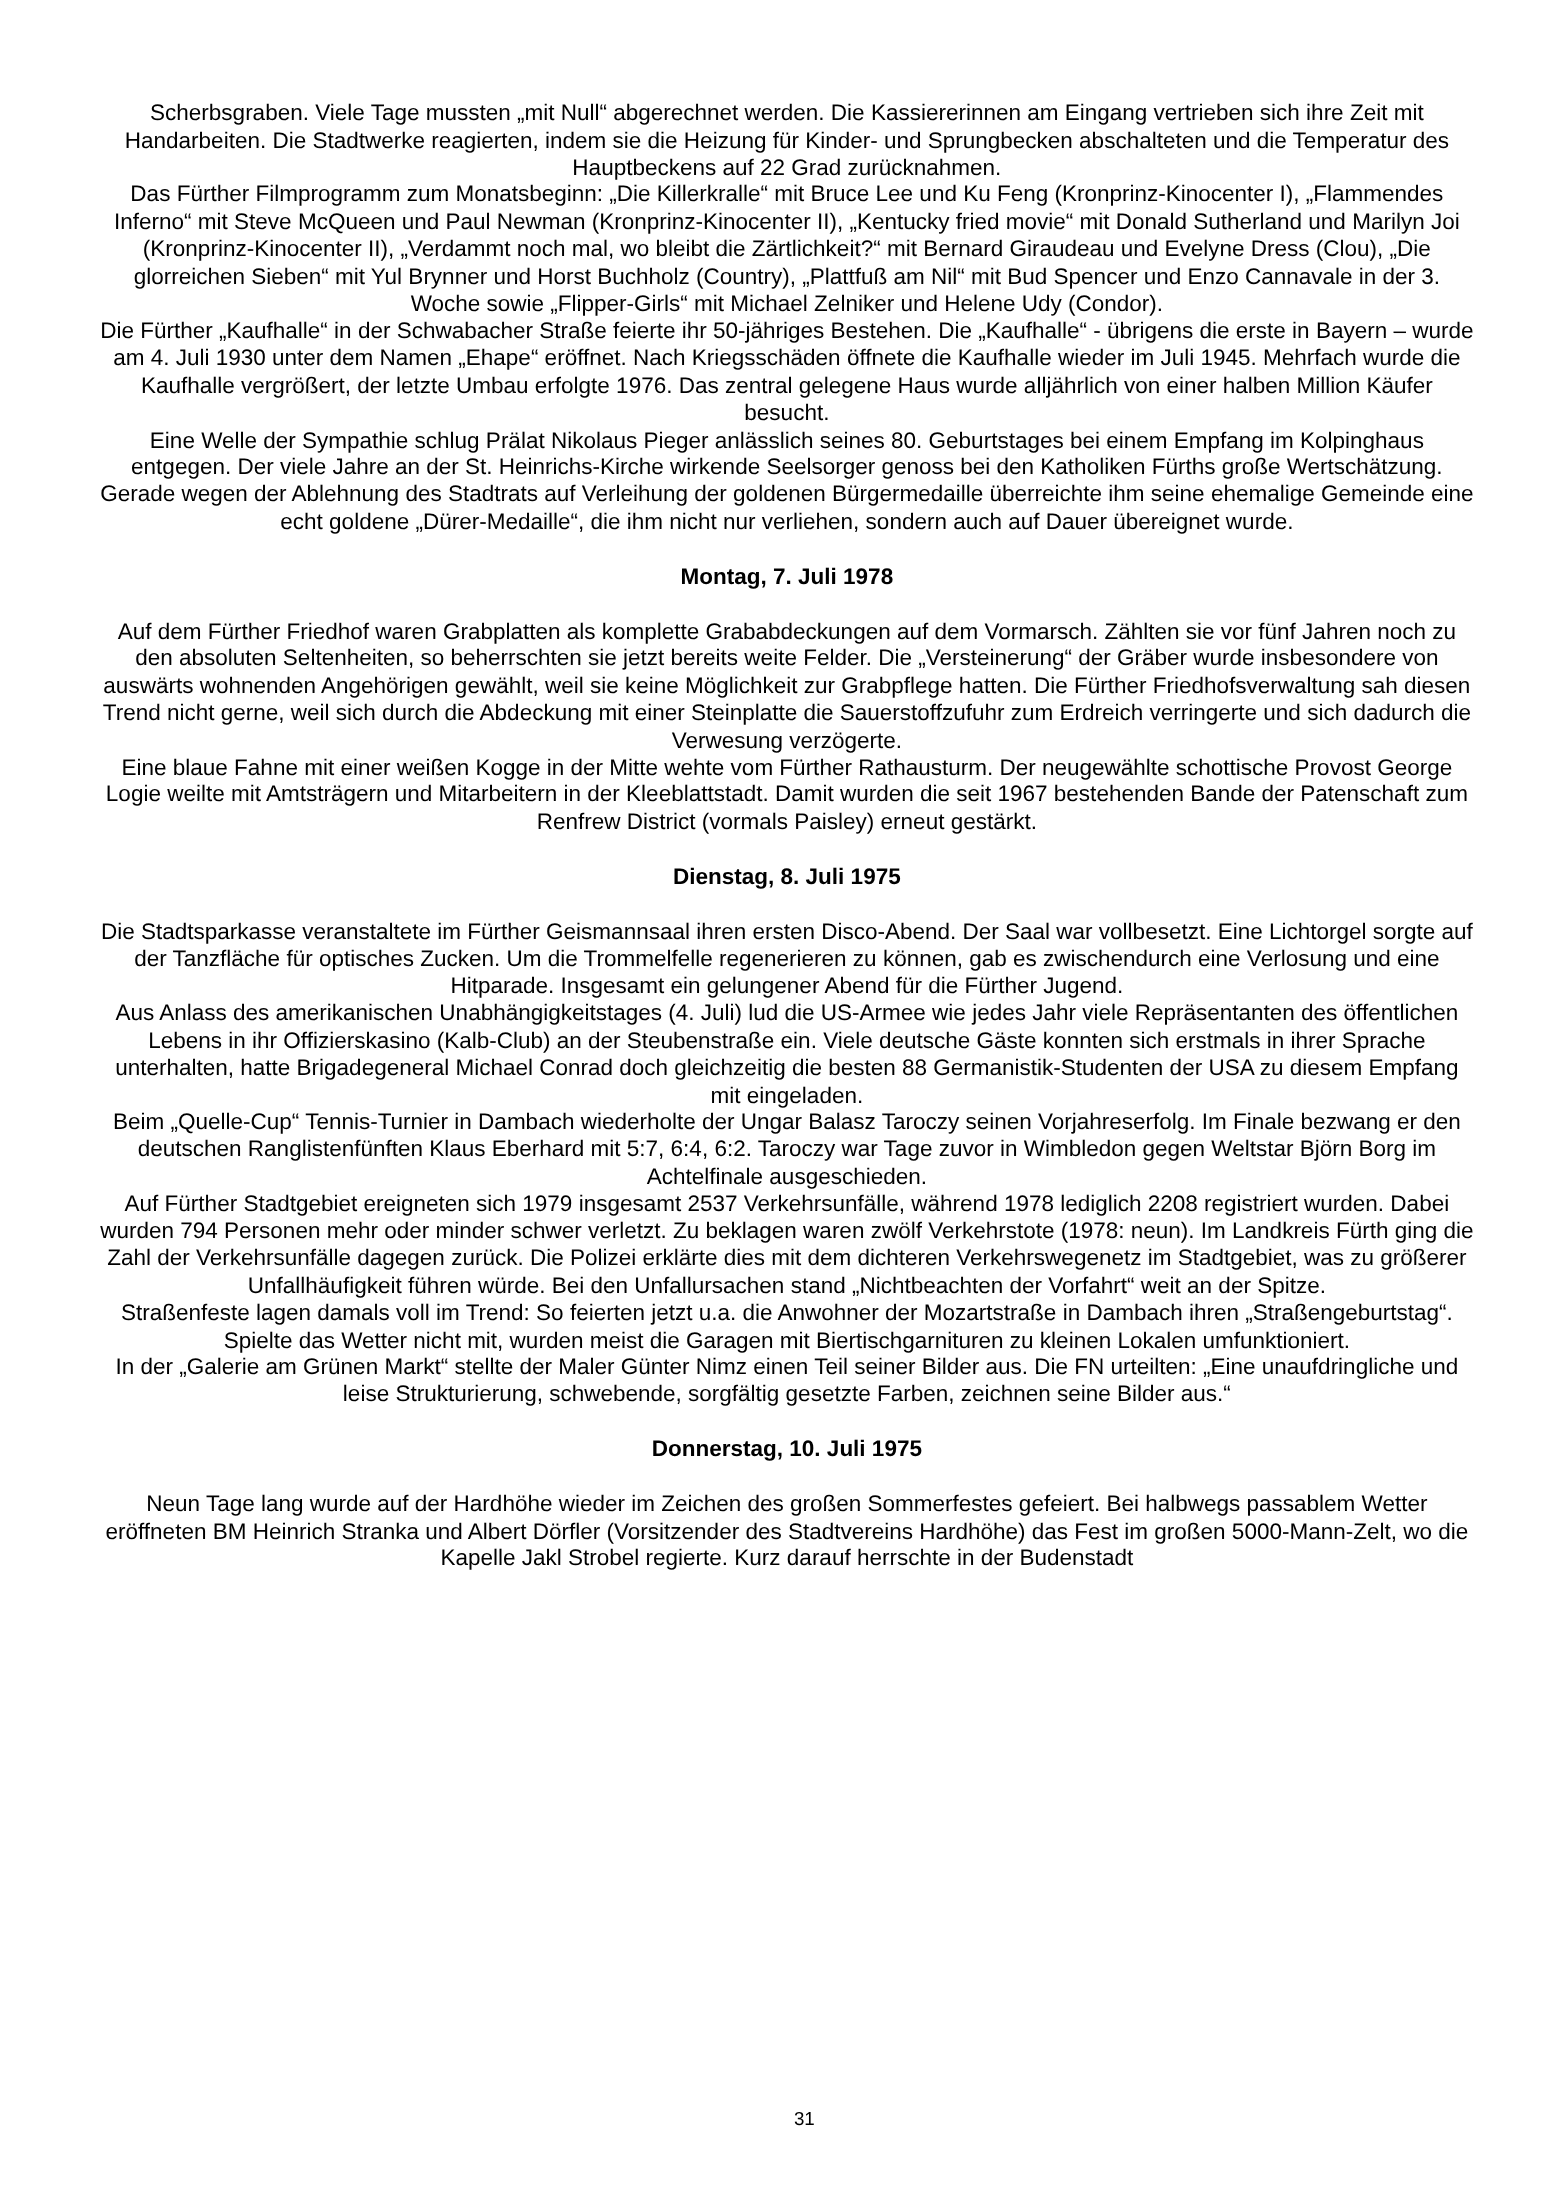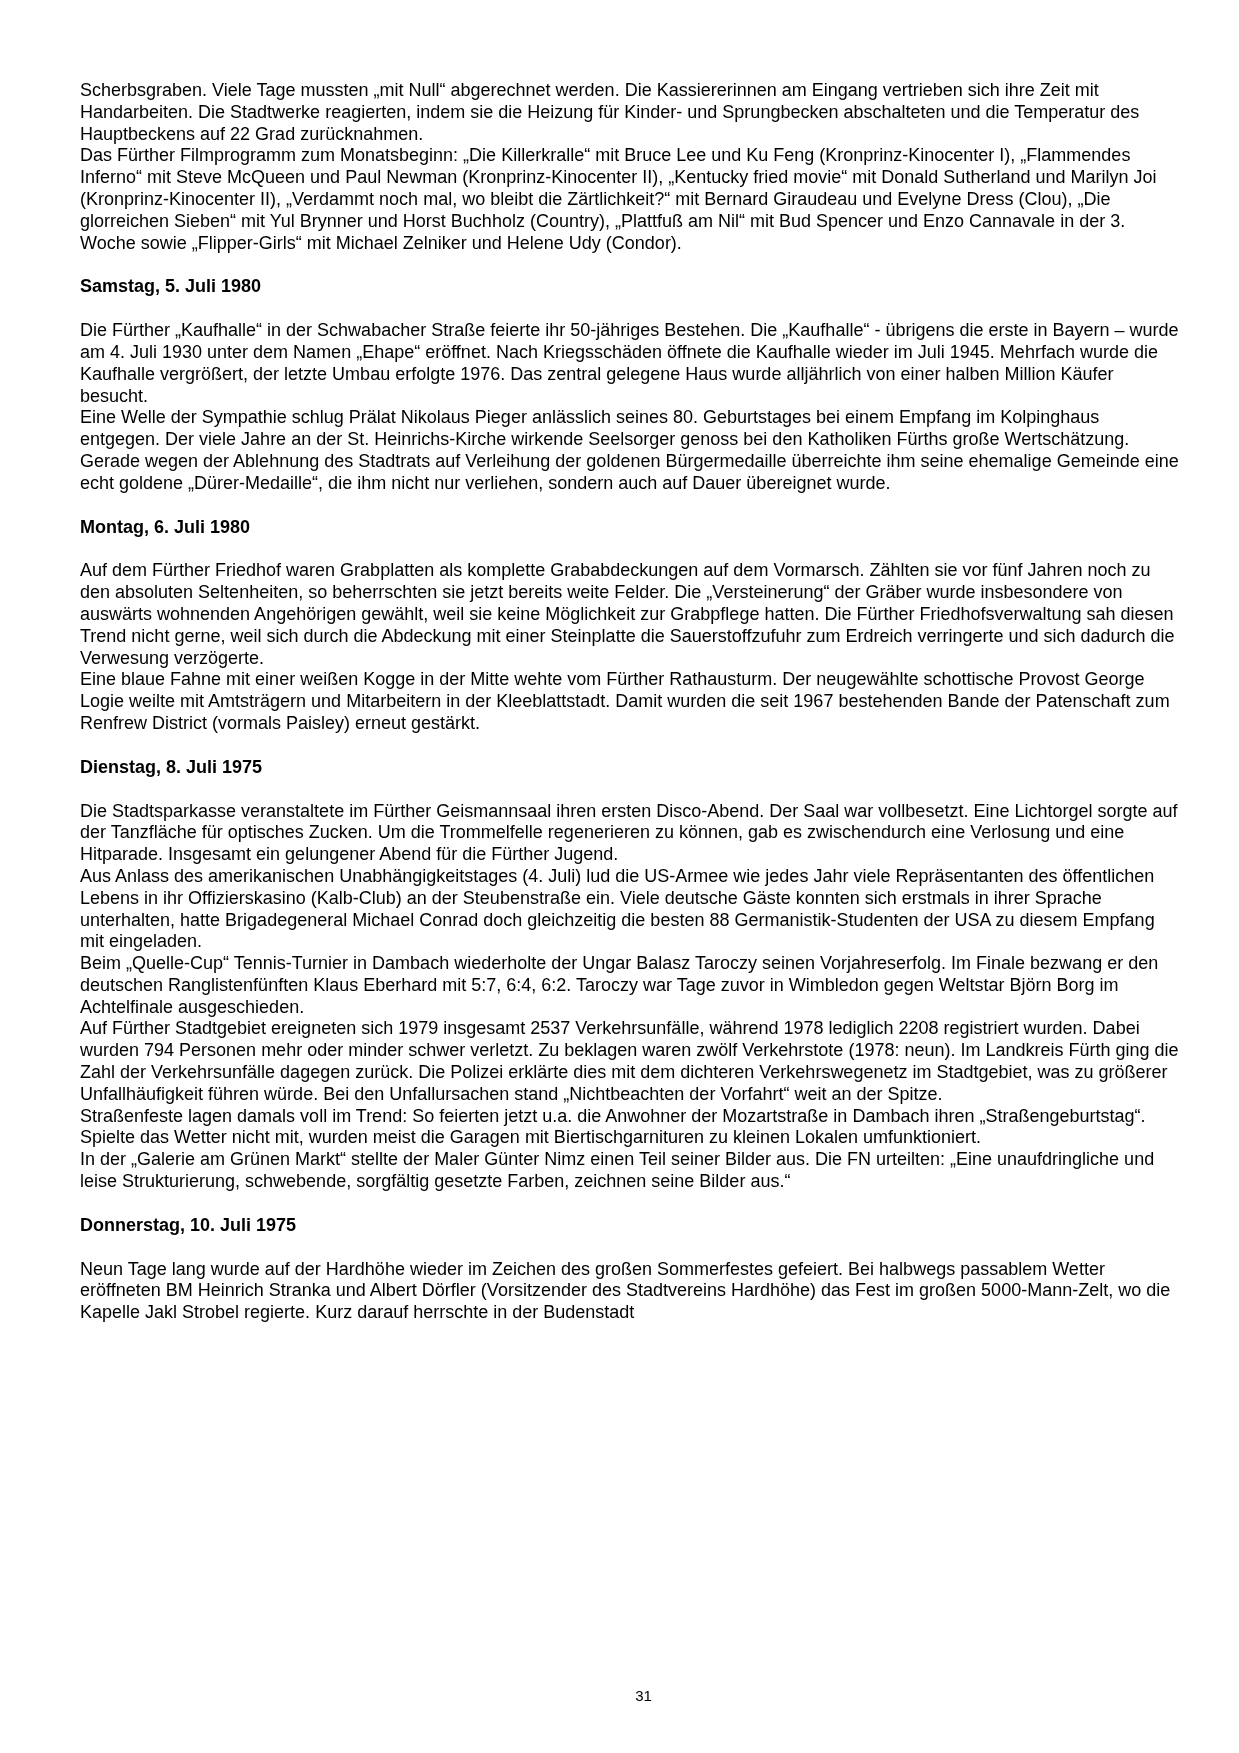--- a/index.html
+++ b/index.html
@@ -18,21 +18,21 @@
     box-sizing: border-box;
     overflow: hidden;
   }
   .content {
     position: absolute;
     top: 80px;
     left: 80px;
     right: 60px;
     font-size: 18px;
     line-height: 21.8px;
-    text-align: left;
+    text-align: center;
   }
   .para {
     margin: 0;
     padding: 0;
   }
   .heading {
     margin: 22px 0 22px 0;
     padding: 0;
     font-size: 18px;
     line-height: 21.8px;
@@ -50,25 +50,24 @@
   }
 </style>
 </head>
 <body>
 
 <div class="page">
   <div class="content">
     <p class="para">Scherbsgraben. Viele Tage mussten „mit Null“ abgerechnet werden. Die Kassiererinnen am Eingang vertrieben sich ihre Zeit mit Handarbeiten. Die Stadtwerke reagierten, indem sie die Heizung für Kinder- und Sprungbecken abschalteten und die Temperatur des Hauptbeckens auf 22 Grad zurücknahmen.</p>
     <p class="para">Das Fürther Filmprogramm zum Monatsbeginn: „Die Killerkralle“ mit Bruce Lee und Ku Feng (Kronprinz-Kinocenter I), „Flammendes Inferno“ mit Steve McQueen und Paul Newman (Kronprinz-Kinocenter II), „Kentucky fried movie“ mit Donald Sutherland und Marilyn Joi (Kronprinz-Kinocenter II), „Verdammt noch mal, wo bleibt die Zärtlichkeit?“ mit Bernard Giraudeau und Evelyne Dress (Clou), „Die glorreichen Sieben“ mit Yul Brynner und Horst Buchholz (Country), „Plattfuß am Nil“ mit Bud Spencer und Enzo Cannavale in der 3. Woche sowie „Flipper-Girls“ mit Michael Zelniker und Helene Udy (Condor).</p>
 
-    <h2 class="heading">Samstag, 5. Juli 1980</h2>
     <p class="para">Die Fürther „Kaufhalle“ in der Schwabacher Straße feierte ihr 50-jähriges Bestehen. Die „Kaufhalle“ - übrigens die erste in Bayern – wurde am 4. Juli 1930 unter dem Namen „Ehape“ eröffnet. Nach Kriegsschäden öffnete die Kaufhalle wieder im Juli 1945. Mehrfach wurde die Kaufhalle vergrößert, der letzte Umbau erfolgte 1976. Das zentral gelegene Haus wurde alljährlich von einer halben Million Käufer besucht.</p>
     <p class="para">Eine Welle der Sympathie schlug Prälat Nikolaus Pieger anlässlich seines 80. Geburtstages bei einem Empfang im Kolpinghaus entgegen. Der viele Jahre an der St. Heinrichs-Kirche wirkende Seelsorger genoss bei den Katholiken Fürths große Wertschätzung. Gerade wegen der Ablehnung des Stadtrats auf Verleihung der goldenen Bürgermedaille überreichte ihm seine ehemalige Gemeinde eine echt goldene „Dürer-Medaille“, die ihm nicht nur verliehen, sondern auch auf Dauer übereignet wurde.</p>
 
-    <h2 class="heading">Montag, 6. Juli 1980</h2>
+    <h2 class="heading">Montag, 7. Juli 1978</h2>
     <p class="para">Auf dem Fürther Friedhof waren Grabplatten als komplette Grababdeckungen auf dem Vormarsch. Zählten sie vor fünf Jahren noch zu den absoluten Seltenheiten, so beherrschten sie jetzt bereits weite Felder. Die „Versteinerung“ der Gräber wurde insbesondere von auswärts wohnenden Angehörigen gewählt, weil sie keine Möglichkeit zur Grabpflege hatten. Die Fürther Friedhofsverwaltung sah diesen Trend nicht gerne, weil sich durch die Abdeckung mit einer Steinplatte die Sauerstoffzufuhr zum Erdreich verringerte und sich dadurch die Verwesung verzögerte.</p>
     <p class="para">Eine blaue Fahne mit einer weißen Kogge in der Mitte wehte vom Fürther Rathausturm. Der neugewählte schottische Provost George Logie weilte mit Amtsträgern und Mitarbeitern in der Kleeblattstadt. Damit wurden die seit 1967 bestehenden Bande der Patenschaft zum Renfrew District (vormals Paisley) erneut gestärkt.</p>
 
     <h2 class="heading">Dienstag, 8. Juli 1975</h2>
     <p class="para">Die Stadtsparkasse veranstaltete im Fürther Geismannsaal ihren ersten Disco-Abend. Der Saal war vollbesetzt. Eine Lichtorgel sorgte auf der Tanzfläche für optisches Zucken. Um die Trommelfelle regenerieren zu können, gab es zwischendurch eine Verlosung und eine Hitparade. Insgesamt ein gelungener Abend für die Fürther Jugend.</p>
     <p class="para">Aus Anlass des amerikanischen Unabhängigkeitstages (4. Juli) lud die US-Armee wie jedes Jahr viele Repräsentanten des öffentlichen Lebens in ihr Offizierskasino (Kalb-Club) an der Steubenstraße ein. Viele deutsche Gäste konnten sich erstmals in ihrer Sprache unterhalten, hatte Brigadegeneral Michael Conrad doch gleichzeitig die besten 88 Germanistik-Studenten der USA zu diesem Empfang mit eingeladen.</p>
     <p class="para">Beim „Quelle-Cup“ Tennis-Turnier in Dambach wiederholte der Ungar Balasz Taroczy seinen Vorjahreserfolg. Im Finale bezwang er den deutschen Ranglistenfünften Klaus Eberhard mit 5:7, 6:4, 6:2. Taroczy war Tage zuvor in Wimbledon gegen Weltstar Björn Borg im Achtelfinale ausgeschieden.</p>
 
     <p class="para">Auf Fürther Stadtgebiet ereigneten sich 1979 insgesamt 2537 Verkehrsunfälle, während 1978 lediglich 2208 registriert wurden. Dabei wurden 794 Personen mehr oder minder schwer verletzt. Zu beklagen waren zwölf Verkehrstote (1978: neun). Im Landkreis Fürth ging die Zahl der Verkehrsunfälle dagegen zurück. Die Polizei erklärte dies mit dem dichteren Verkehrswegenetz im Stadtgebiet, was zu größerer Unfallhäufigkeit führen würde. Bei den Unfallursachen stand „Nichtbeachten der Vorfahrt“ weit an der Spitze.</p>
     <p class="para">Straßenfeste lagen damals voll im Trend: So feierten jetzt u.a. die Anwohner der Mozartstraße in Dambach ihren „Straßengeburtstag“. Spielte das Wetter nicht mit, wurden meist die Garagen mit Biertischgarnituren zu kleinen Lokalen umfunktioniert.</p>

